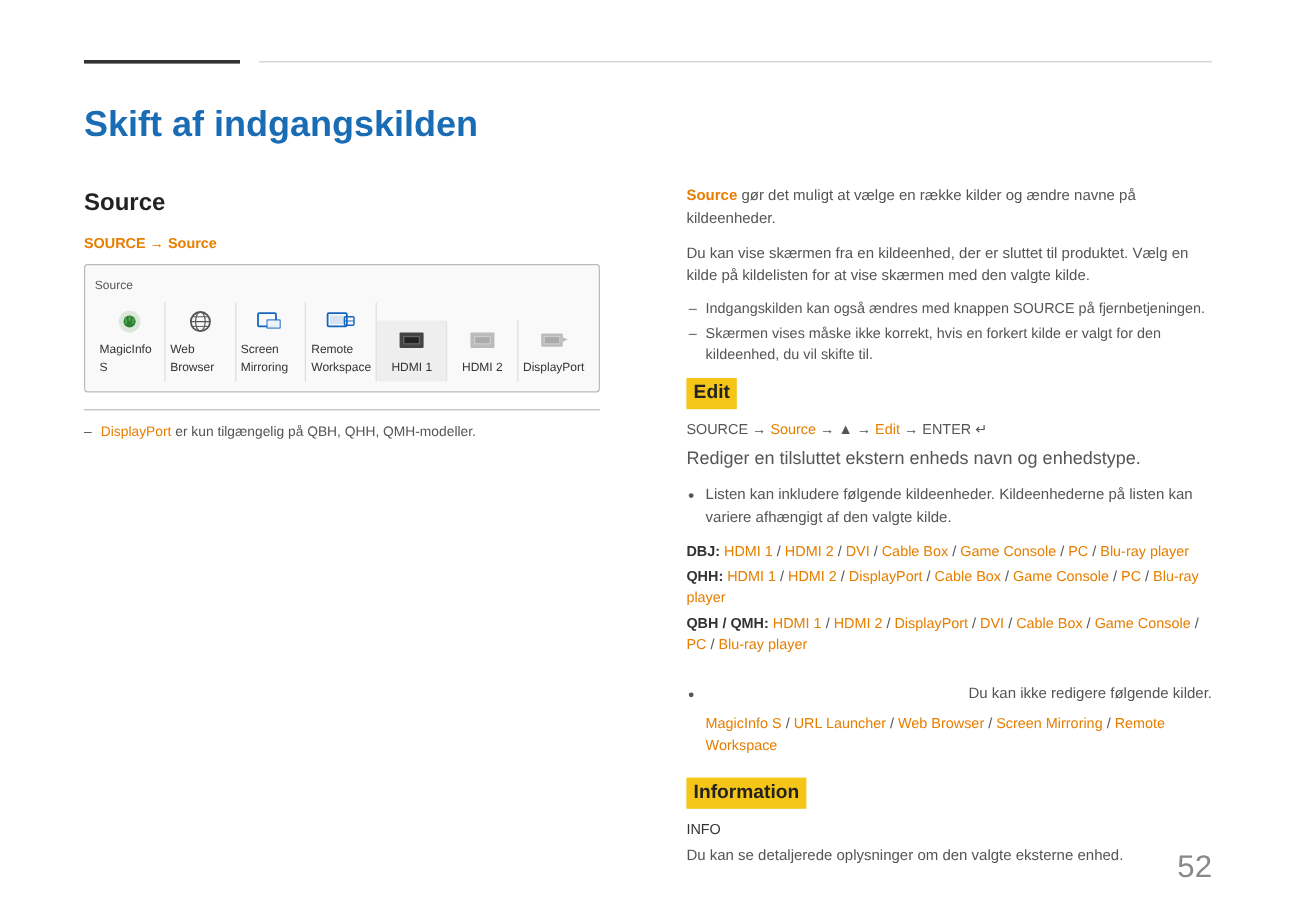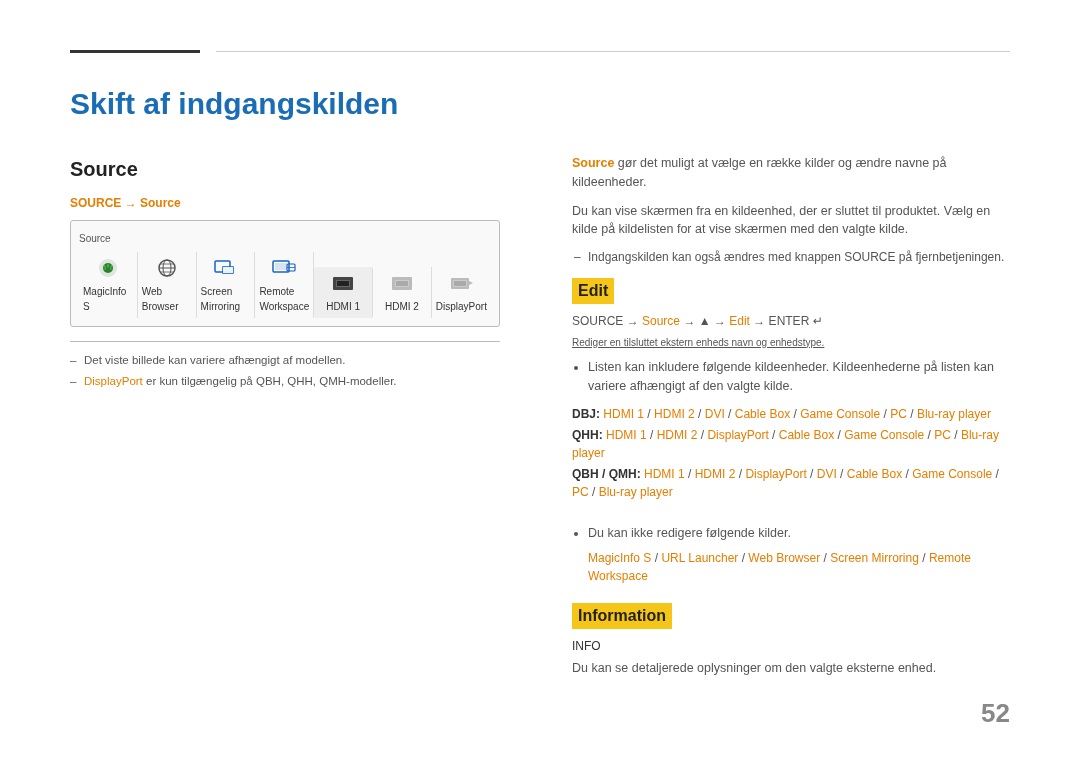--- a/index.html
+++ b/index.html
@@ -167,24 +167,23 @@
       padding: 1px 6px;
       margin-bottom: 8px;
     }
     .edit-source-path {
       font-size: 12px;
       color: #555;
       margin-bottom: 5px;
     }
     .edit-source-path .orange { color: #e67e00; }
     .edit-desc {
-      font-size: 10px;
+      font-size: 15px;
       color: #555;
       margin-bottom: 8px;
-      text-decoration: underline;
     }
     .bullets-list {
       margin-left: 16px;
       margin-bottom: 10px;
     }
     .bullets-list li {
       font-size: 12.5px;
       color: #555;
       margin-bottom: 6px;
       line-height: 1.5;
@@ -207,24 +206,25 @@
     .info-desc {
       font-size: 12.5px;
       color: #555;
     }
     .page-number {
       position: absolute;
       bottom: 30px;
       right: 70px;
       font-size: 26px;
       color: #888;
-      font-weight: 700;
+      font-weight: 400;
     }
     .no-edit-list {
       margin-bottom: 4px;
+      text-align: right;
     }
     .no-edit-list li {
       font-size: 12.5px;
       color: #555;
     }
 
     
     .svg-icon { width: 28px; height: 22px; }
   </style>
 </head>
@@ -334,37 +334,35 @@
             </div>
             <span>DisplayPort</span>
           </div>
         </div>
       </div>
 
       <hr class="divider-line">
 
       <div class="note-list">
         <div class="note-item">
-          <span>Det viste billede kan variere afhængigt af modellen.</span>
-        </div>
-        <div class="note-item">
           <span class="orange">DisplayPort</span><span> er kun tilgængelig på QBH, QHH, QMH-modeller.</span>
         </div>
       </div>
     </div>
 
     <div class="right-col">
 
       <p class="intro-text">
         <span class="orange">Source</span><span> gør det muligt at vælge en række kilder og ændre navne på kildeenheder.</span>
       </p>
       <p class="intro-text">Du kan vise skærmen fra en kildeenhed, der er sluttet til produktet. Vælg en kilde på kildelisten for at vise skærmen med den valgte kilde.</p>
 
       <div class="bullet-notes">
         <div class="bullet-note">Indgangskilden kan også ændres med knappen SOURCE på fjernbetjeningen.</div>
+        <div class="bullet-note">Skærmen vises måske ikke korrekt, hvis en forkert kilde er valgt for den kildeenhed, du vil skifte til.</div>
       </div>
 
       <div>
         <div class="section-header-highlight">Edit</div>
 
         <p class="edit-source-path">
           SOURCE → <span class="orange">Source</span> → ▲ → <span class="orange">Edit</span> → ENTER ↵
         </p>
 
         <p class="edit-desc">Rediger en tilsluttet ekstern enheds navn og enhedstype.</p>

